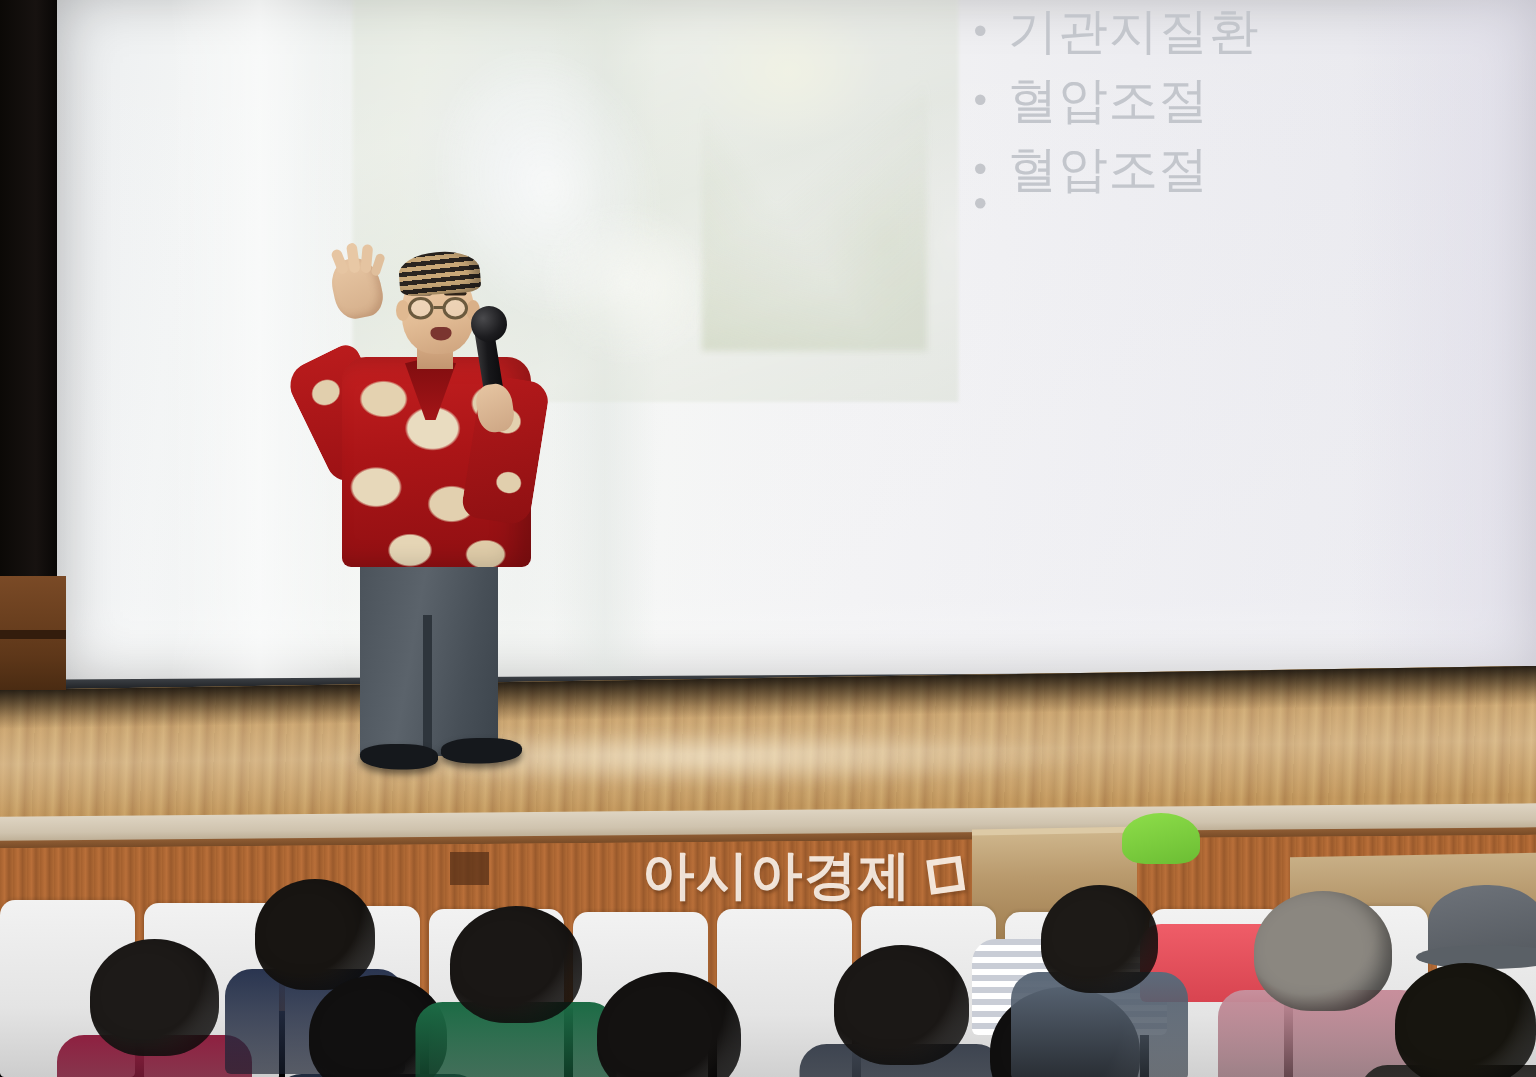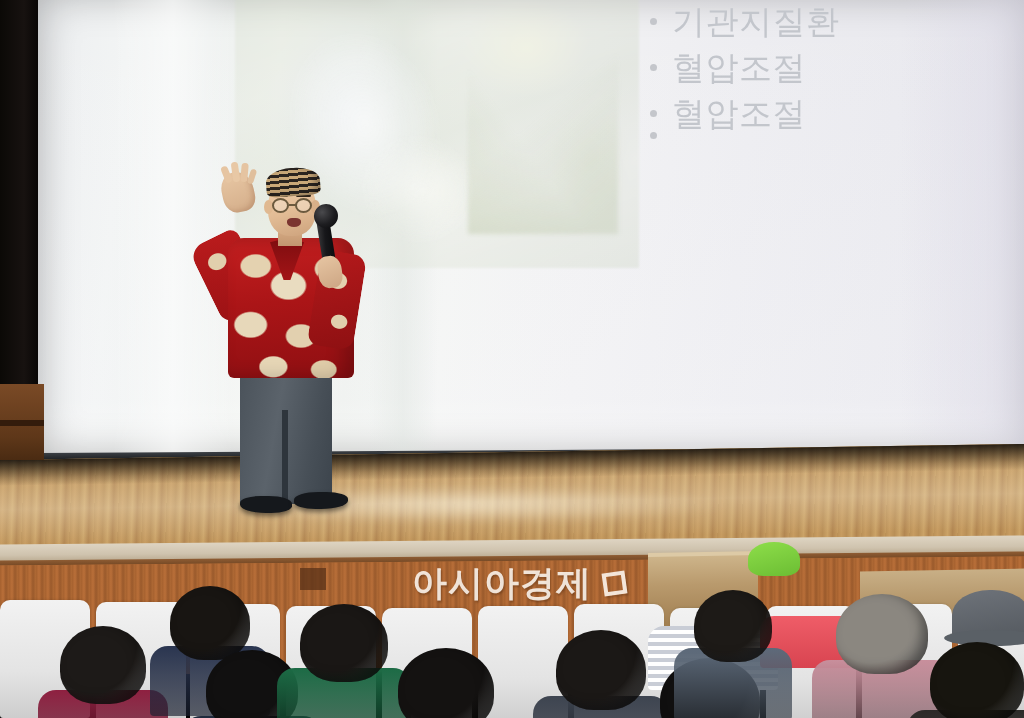--- a/index.html
+++ b/index.html
@@ -152,21 +152,21 @@
     background:#ddcaa6; transform:skewY(-1deg);
   }
   .podium-r {
     position:absolute; left:860px; top:570px; width:164px; height:48px;
     background:linear-gradient(180deg,#c8af86 0%,#ab8a5c 100%);
     transform:skewY(-1deg);
   }
 
   
   .watermark {
-    position:absolute; left:412px; top:560px;
+    position:absolute; left:428px; top:560px;
     display:flex; align-items:center; gap:11px;
     pointer-events:none;
   }
   .wm-text {
     font-family:"DejaVu Sans","Liberation Sans",sans-serif;
     font-size:35px; font-weight:bold; color:rgba(255,250,244,0.86);
     letter-spacing:1px;
     text-shadow:1px 2px 2px rgba(70,35,12,0.35);
   }
   .wm-mark {

